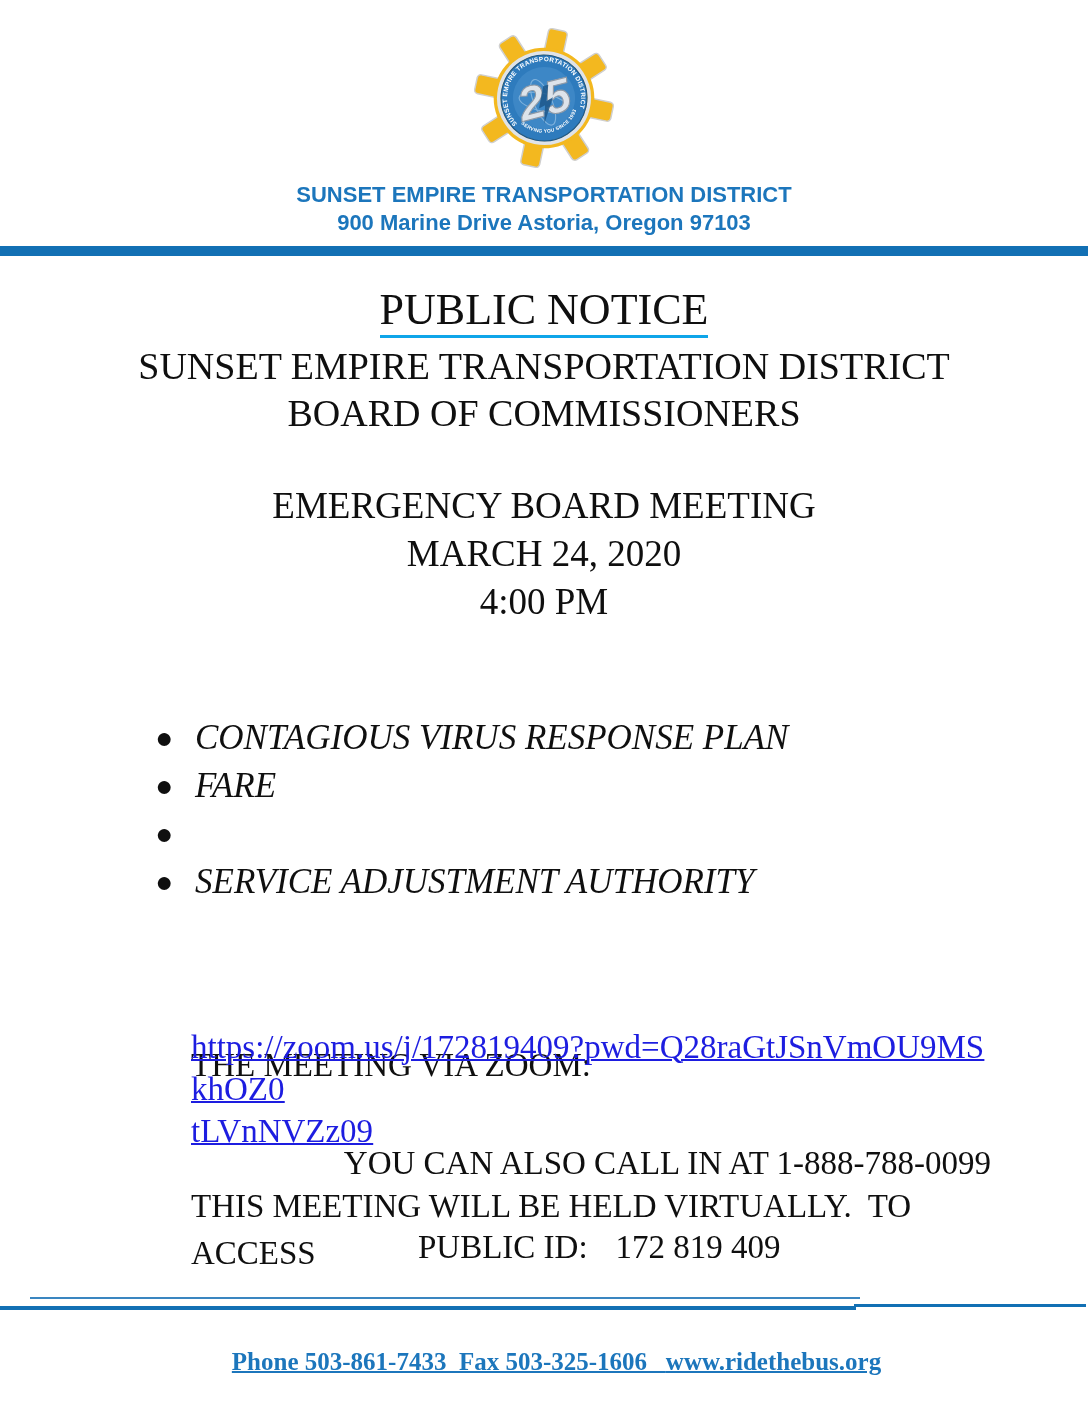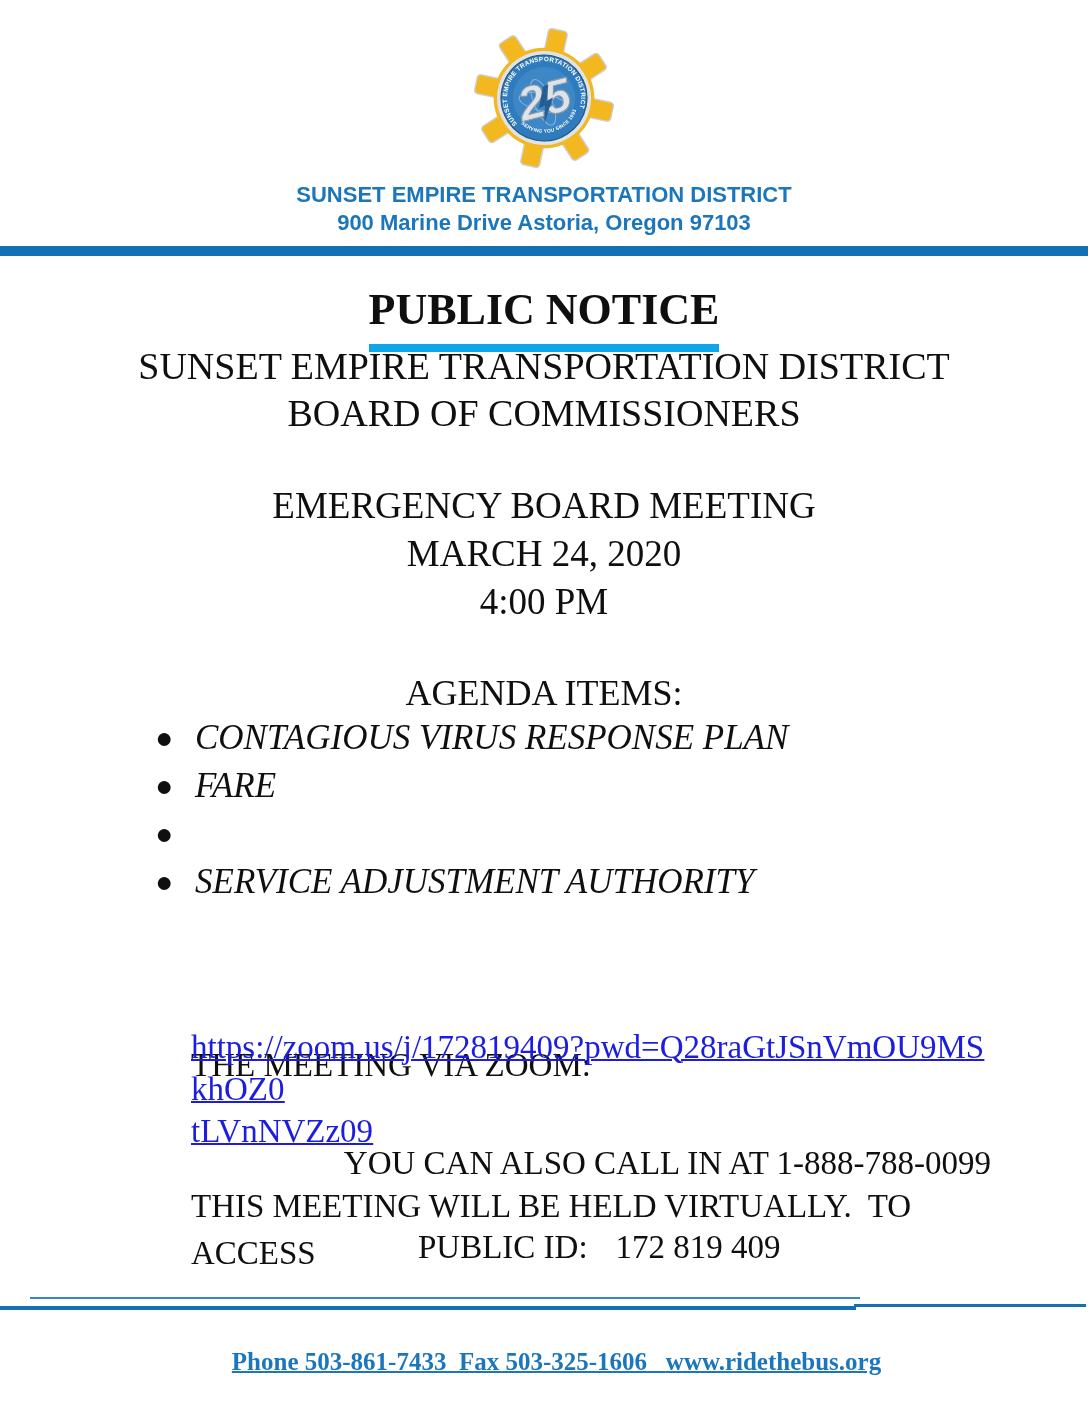--- a/index.html
+++ b/index.html
@@ -30,21 +30,21 @@
   }
   .top-rule{
     position:absolute; top:246px; left:0; width:1088px; height:10px;
     background:#1270b4;
   }
   
   .title{
     position:absolute; top:284px; left:0; width:100%;
     text-align:center; font-size:44px;
   }
-  .title .u{ border-bottom:8px solid #0ea5e9; padding-bottom:10px;font-weight:bold; }
+  .title .u{ border-bottom:3px solid #0ea5e9; padding-bottom:1px; }
   .subtitle1{ position:absolute; top:344px; left:0; width:100%; text-align:center; font-size:38px; }
   .subtitle2{ position:absolute; top:391px; left:0; width:100%; text-align:center; font-size:38px; }
   .mtg-type{ position:absolute; top:484px; left:0; width:100%; text-align:center; font-size:37px; }
   .mtg-date{ position:absolute; top:532px; left:0; width:100%; text-align:center; font-size:37px; }
   .mtg-time{ position:absolute; top:580px; left:0; width:100%; text-align:center; font-size:37px; }
   .agenda-head{ position:absolute; top:672px; left:0; width:100%; text-align:center; font-size:36px; }
   .agenda-list{ position:absolute; top:716px; left:155px; width:840px; }
   .agenda-item{ display:flex; align-items:flex-start; height:48px; font-size:35px; }
   .agenda-item .dot{ width:40px; font-size:30px; line-height:44px; }
   .agenda-item .txt{ line-height:44px; white-space:pre;font-style:italic; }
@@ -126,21 +126,20 @@
 
   <div class="title">
     <span class="u">PUBLIC NOTICE</span>
   </div>
   <div class="subtitle1">SUNSET EMPIRE TRANSPORTATION DISTRICT</div>
   <div class="subtitle2">BOARD OF COMMISSIONERS</div>
   <div class="mtg-type">EMERGENCY BOARD MEETING</div>
   <div class="mtg-date">MARCH 24, 2020</div>
   <div class="mtg-time">4:00 PM</div>
 
-  <div class="agenda-head">AGENDA ITEMS:</div>
 
   <div class="agenda-list">
     <div class="agenda-item">
       <span class="dot">●</span>
       <span class="txt">CONTAGIOUS VIRUS RESPONSE PLAN</span>
     </div>
     <div class="agenda-item">
       <span class="dot">●</span>
       <span class="txt">FARE</span>
     </div>

